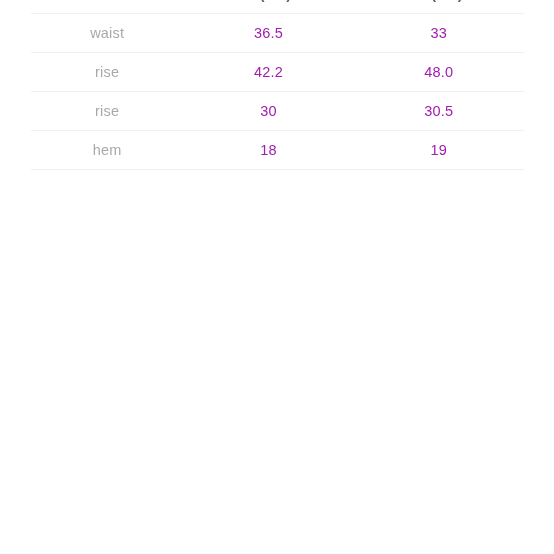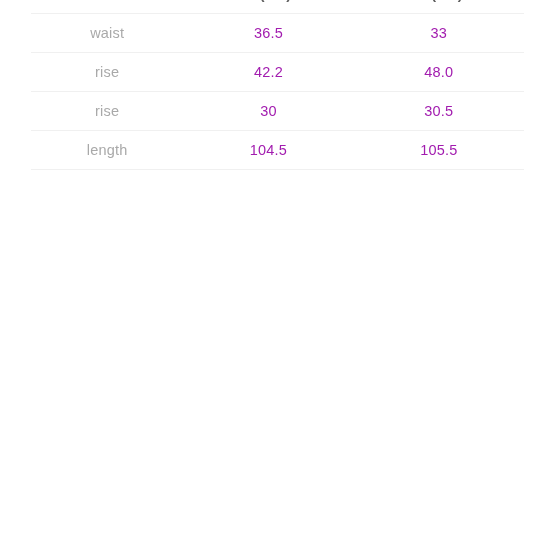--- a/index.html
+++ b/index.html
@@ -121,26 +121,26 @@
           <td>48.0</td>
         </tr>
 
 
         <tr>
           <td class="label-cell">rise</td>
           <td>30</td>
           <td>30.5</td>
         </tr>
 
+        <tr>
+          <td class="label-cell">hem</td>
+          <td>18</td>
+          <td>19</td>
+        </tr>
 
-        <tr>
-          <td class="label-cell">length</td>
-          <td>104.5</td>
-          <td>105.5</td>
-        </tr>
 
       </tbody>
     </table>
 
   </div>
 
   <div id="page-body-blank"></div>
 
 </div>
 

